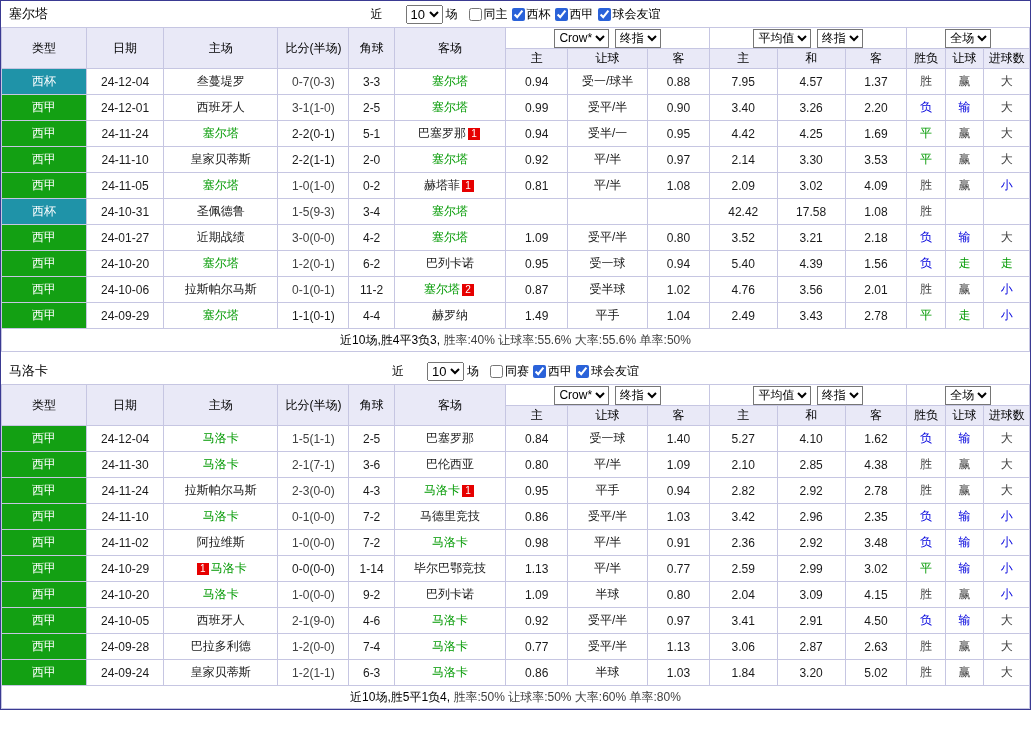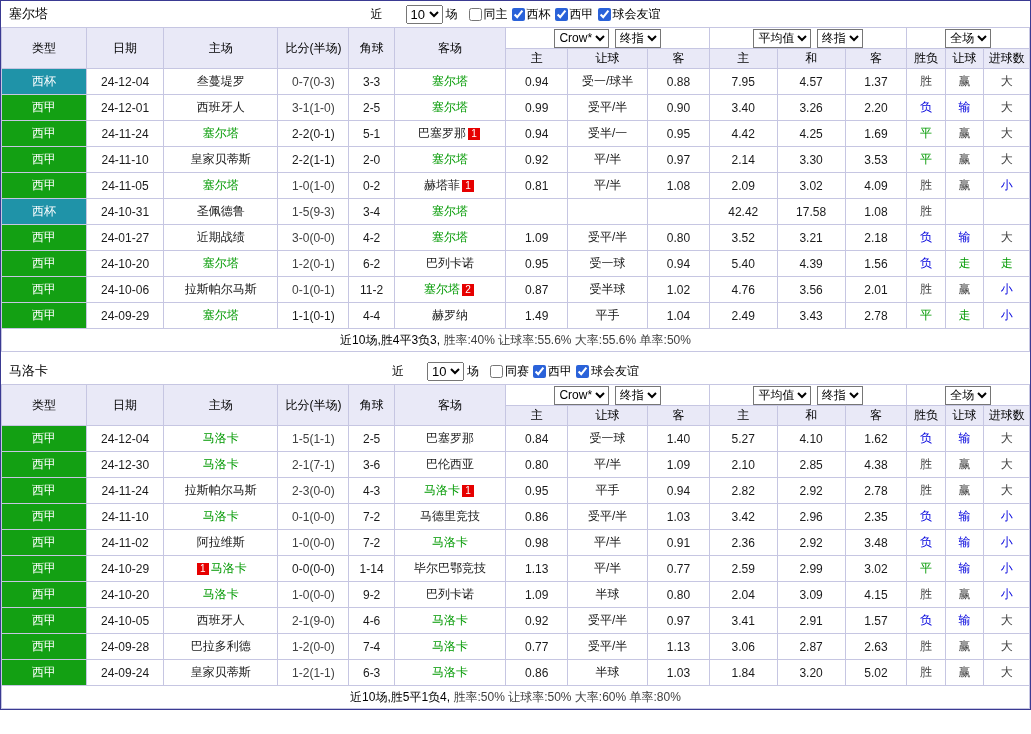--- a/index.html
+++ b/index.html
@@ -439,21 +439,21 @@
     <td>5.27</td>
     <td>4.10</td>
     <td>1.62</td>
     <td class="t-blue">负</td>
     <td class="t-blue">输</td>
     <td class="t-red">大</td>
   </tr>
 
   <tr>
     <td class="type-cell bg-liga">西甲</td>
-    <td>24-12-30</td>
+    <td>24-11-30</td>
     <td><span class="team t-green">马洛卡</span></td>
     <td><span class="t-red">2-1(7-1)</span></td>
     <td>3-6</td>
     <td><span class="team">巴伦西亚</span></td>
     <td>0.80</td>
     <td>平/半</td>
     <td>1.09</td>
     <td>2.10</td>
     <td>2.85</td>
     <td>4.38</td>
@@ -557,21 +557,21 @@
     <td>24-10-05</td>
     <td><span class="team">西班牙人</span></td>
     <td><span class="t-red">2-1(9-0)</span></td>
     <td>4-6</td>
     <td><span class="team t-green">马洛卡</span></td>
     <td>0.92</td>
     <td>受平/半</td>
     <td>0.97</td>
     <td>3.41</td>
     <td>2.91</td>
-    <td>1.57</td>
+    <td>4.50</td>
     <td class="t-blue">负</td>
     <td class="t-blue">输</td>
     <td class="t-red">大</td>
   </tr>
 
   <tr>
     <td class="type-cell bg-liga">西甲</td>
     <td>24-09-28</td>
     <td><span class="team">巴拉多利德</span></td>
     <td><span class="t-red">1-2(0-0)</span></td>

